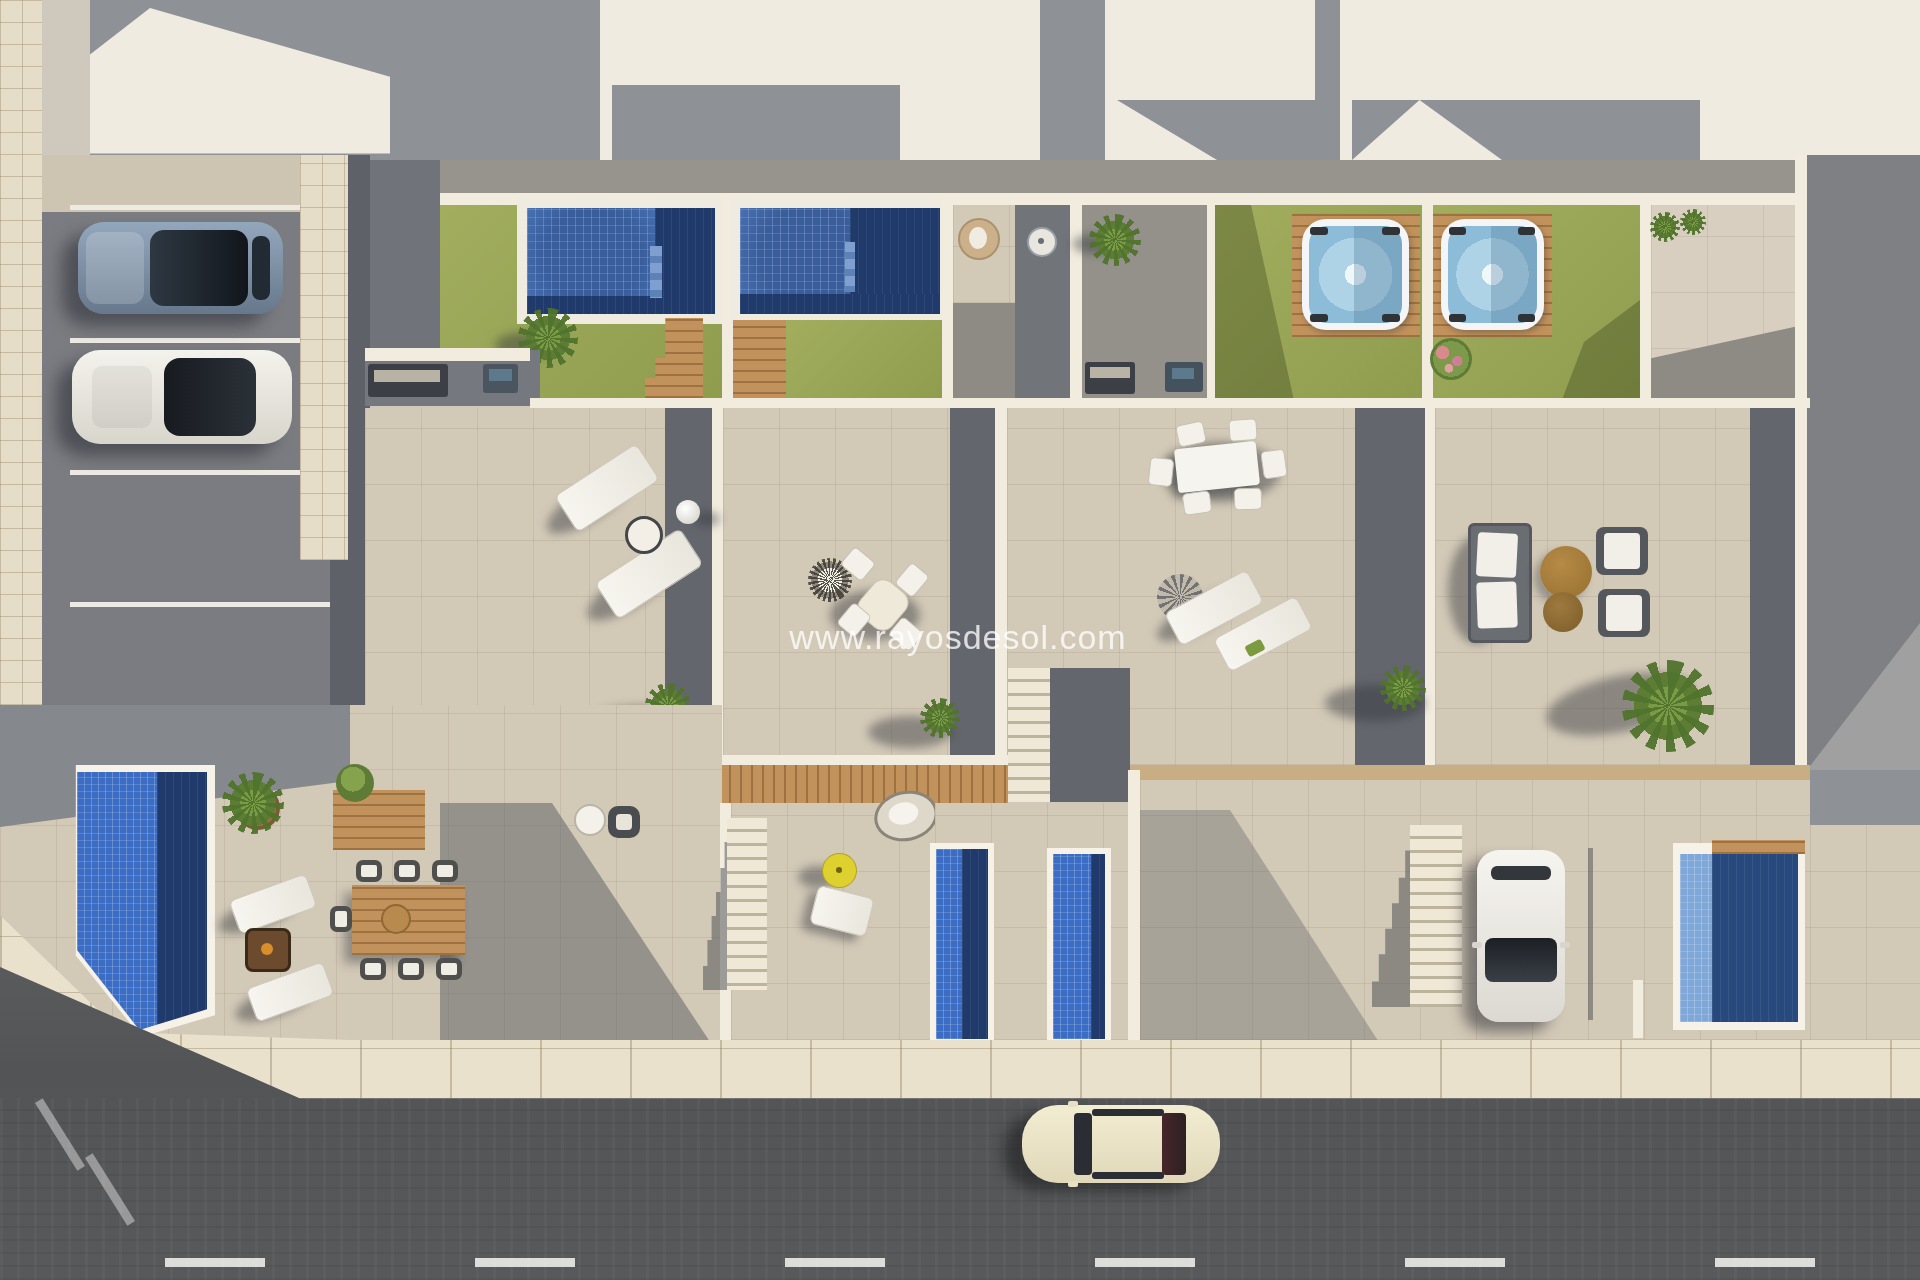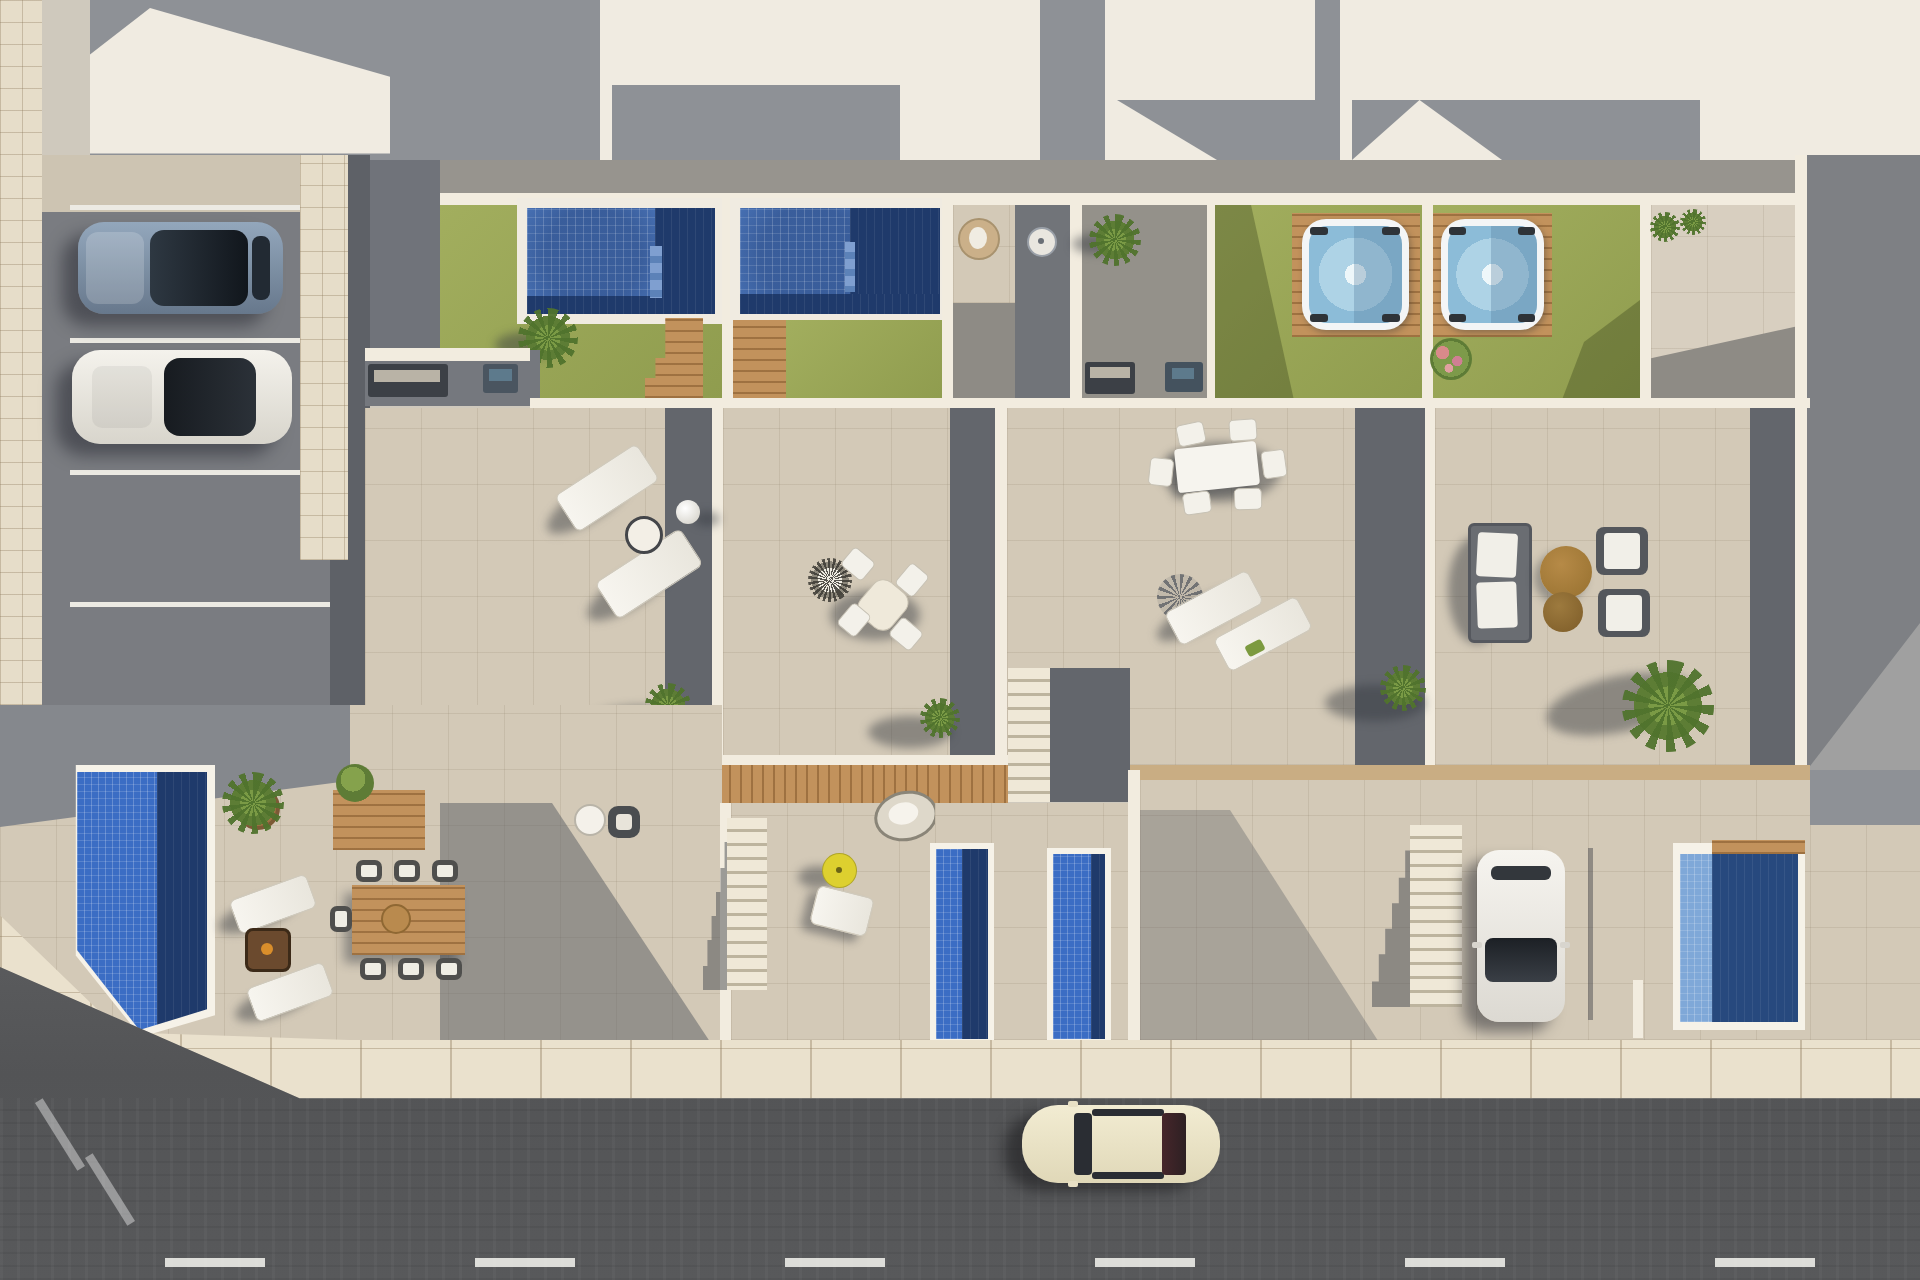--- a/index.html
+++ b/index.html
@@ -335,14 +335,15 @@
 
   <div class="a" style="left:1022px;top:1105px;width:198px;height:78px;border-radius:36px;background:linear-gradient(180deg,#f2ecd2,#e0d8b8);box-shadow:-18px 8px 14px rgba(25,26,28,.55);">
     <div class="a" style="left:52px;top:8px;width:18px;height:62px;border-radius:4px;background:#2a2d33;"></div>
     <div class="a" style="left:70px;top:4px;width:72px;height:7px;background:#2a2d33;border-radius:3px;"></div>
     <div class="a" style="left:70px;top:67px;width:72px;height:7px;background:#2a2d33;border-radius:3px;"></div>
     <div class="a" style="left:140px;top:8px;width:24px;height:62px;border-radius:4px;background:linear-gradient(90deg,#46262a,#2d2023);"></div>
     <div class="a" style="left:46px;top:-4px;width:10px;height:6px;background:#e8e0c4;border-radius:2px;"></div>
     <div class="a" style="left:46px;top:76px;width:10px;height:6px;background:#e8e0c4;border-radius:2px;"></div>
   </div>
 
+  <div class="a wm" style="left:558px;top:618px;">www.rayosdesol.com</div>
 
 </div>
 
 </body></html>

